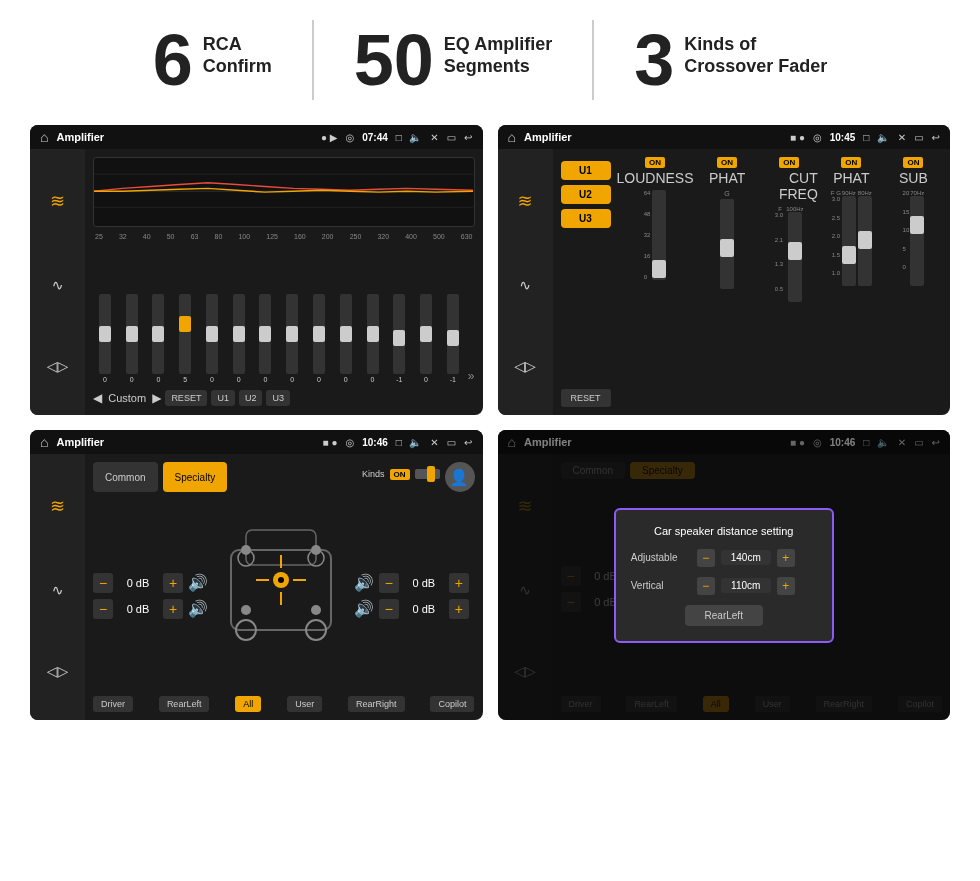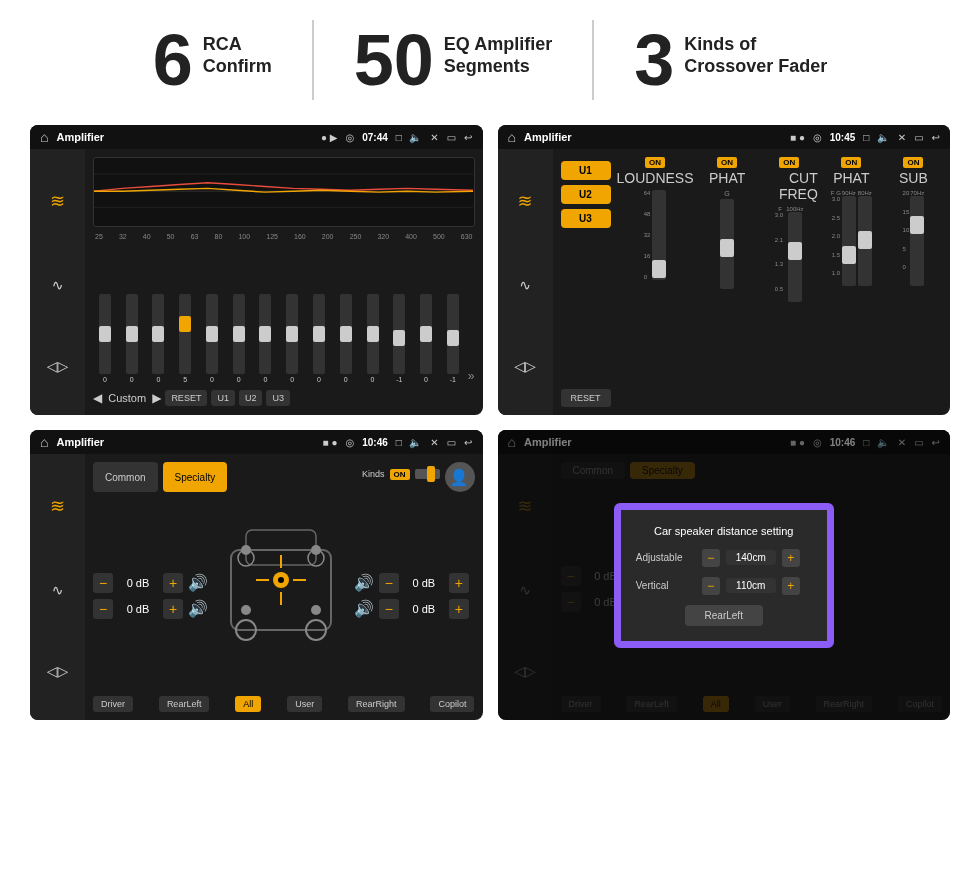--- a/index.html
+++ b/index.html
@@ -429,21 +429,21 @@
       top: 0; left: 0; right: 0; bottom: 0;
       background: rgba(0,0,0,0.5);
       display: flex;
       align-items: center;
       justify-content: center;
       z-index: 10;
     }
 
     .dialog-box {
       background: #2a2a2a;
-      border: 7px solid #8b5cf6;
+      border: 2px solid #8b5cf6;
       border-radius: 6px;
       padding: 15px;
       width: 220px;
     }
 
     .dialog-title {
       color: #fff;
       font-size: 11px;
       margin-bottom: 12px;
       text-align: center;

